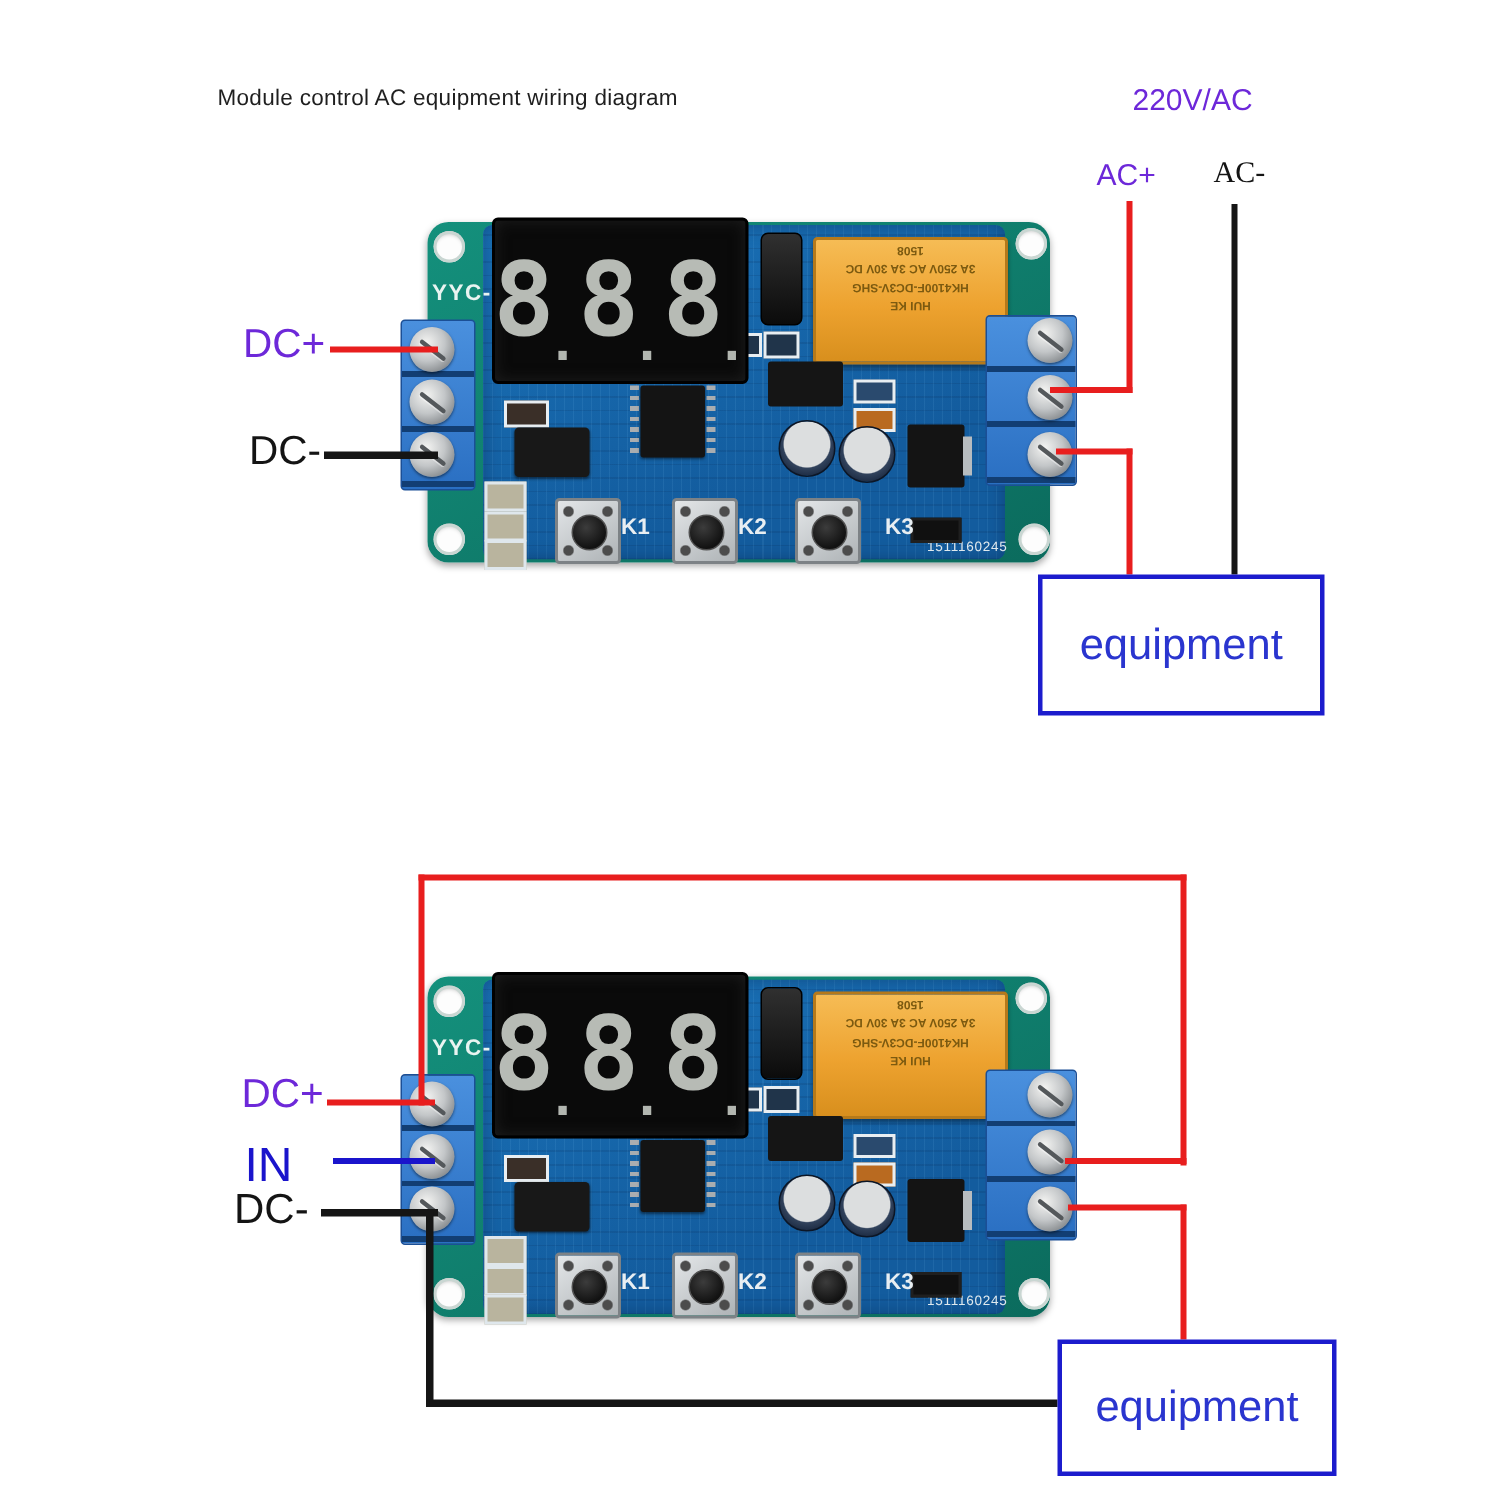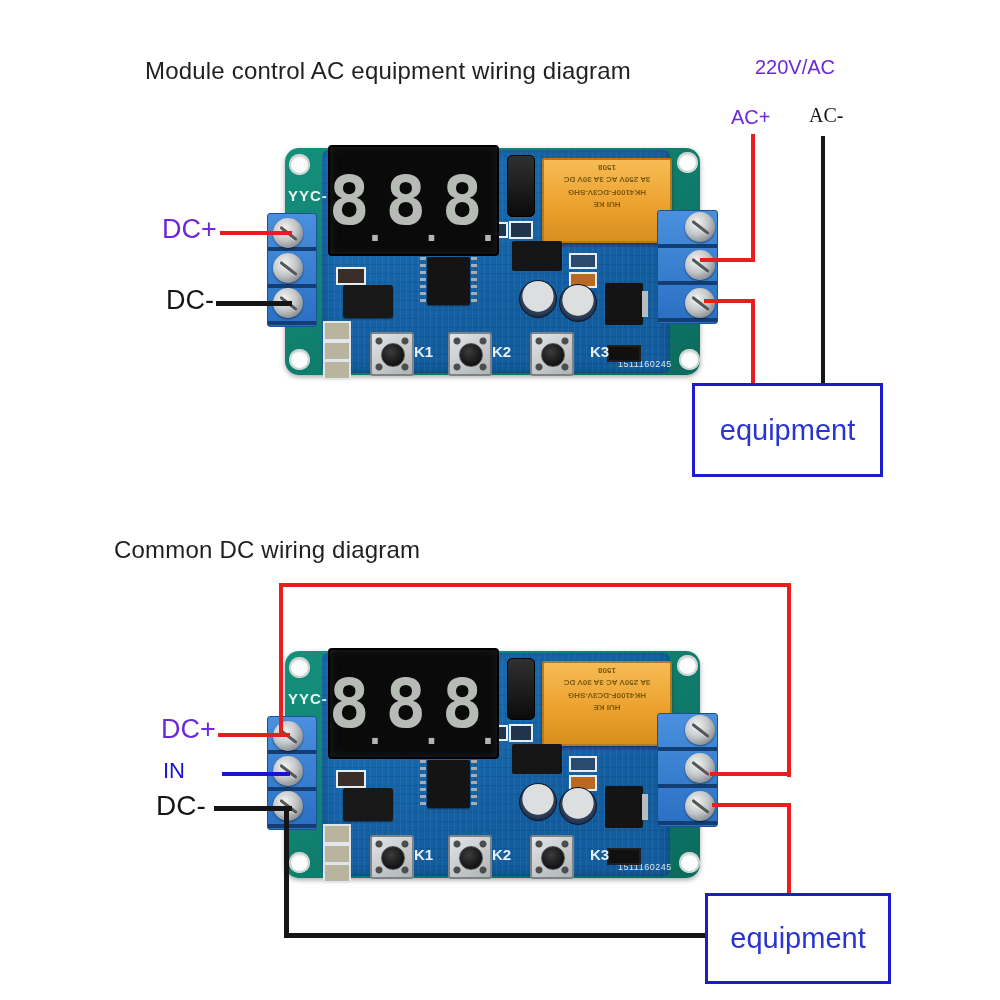--- a/index.html
+++ b/index.html
@@ -1,21 +1,21 @@
 <!DOCTYPE html>
 <html><head>
 <meta charset="utf-8">
 <style>
   html,body{margin:0;padding:0;background:#fff;}
   #canvas{position:relative;width:1000px;height:1000px;background:#ffffff;overflow:hidden;
           font-family:"Liberation Sans",sans-serif;}
 
   
   .lbl{position:absolute;white-space:nowrap;color:#1b1b1b;z-index:45;}
-  .title{font-size:24px;letter-spacing:.2px;color:#1f1f1f;}
+  .title{font-size:15px;letter-spacing:.2px;color:#1f1f1f;}
   .red{color:#6d28d9;}
   .blue{color:#1a14cc;}
   .blk{color:#141414;}
   .mid{font-size:20px;}
   .big{font-size:27px;}
 
   
   .w{position:absolute;z-index:40;}
   .wr{background:#e81e1e;}
   .wb{background:#151515;}
@@ -191,23 +191,22 @@
     <div class="btn b2"></div>
     <span class="klab k2">K2</span>
     <div class="btn b3"></div>
     <span class="klab k3">K3</span>
     <div class="smdc s1"></div>
     <div class="smdc s2"></div>
     <div class="smdc s3"></div>
     <span class="serial">1511160245</span>
   </div>
 
-  <span class="lbl title" style="left:114px;top:536px;">Common DC wiring diagram</span>
   <span class="lbl red big" style="left:161px;top:714px;">DC+</span>
-  <span class="lbl blue" style="left:163px;top:758px;font-size:22px;">IN</span>
+  <span class="lbl blue" style="left:163px;top:758px;font-size:32px;">IN</span>
   <span class="lbl blk" style="left:156px;top:790px;font-size:28px;">DC-</span>
 
   <div class="w wr" style="left:279px;top:583px;width:4px;height:154px;"></div>
   <div class="w wr" style="left:279px;top:583px;width:512px;height:4px;"></div>
   <div class="w wr" style="left:787px;top:583px;width:4px;height:194px;"></div>
   <div class="w wr" style="left:710px;top:772px;width:81px;height:4px;"></div>
   <div class="w wr" style="left:218px;top:733px;width:72px;height:4px;"></div>
   <div class="w wu" style="left:222px;top:772px;width:68px;height:4px;"></div>
   <div class="w wb" style="left:214px;top:806px;width:78px;height:5px;"></div>
   <div class="w wb" style="left:284px;top:808px;width:5px;height:130px;"></div>

